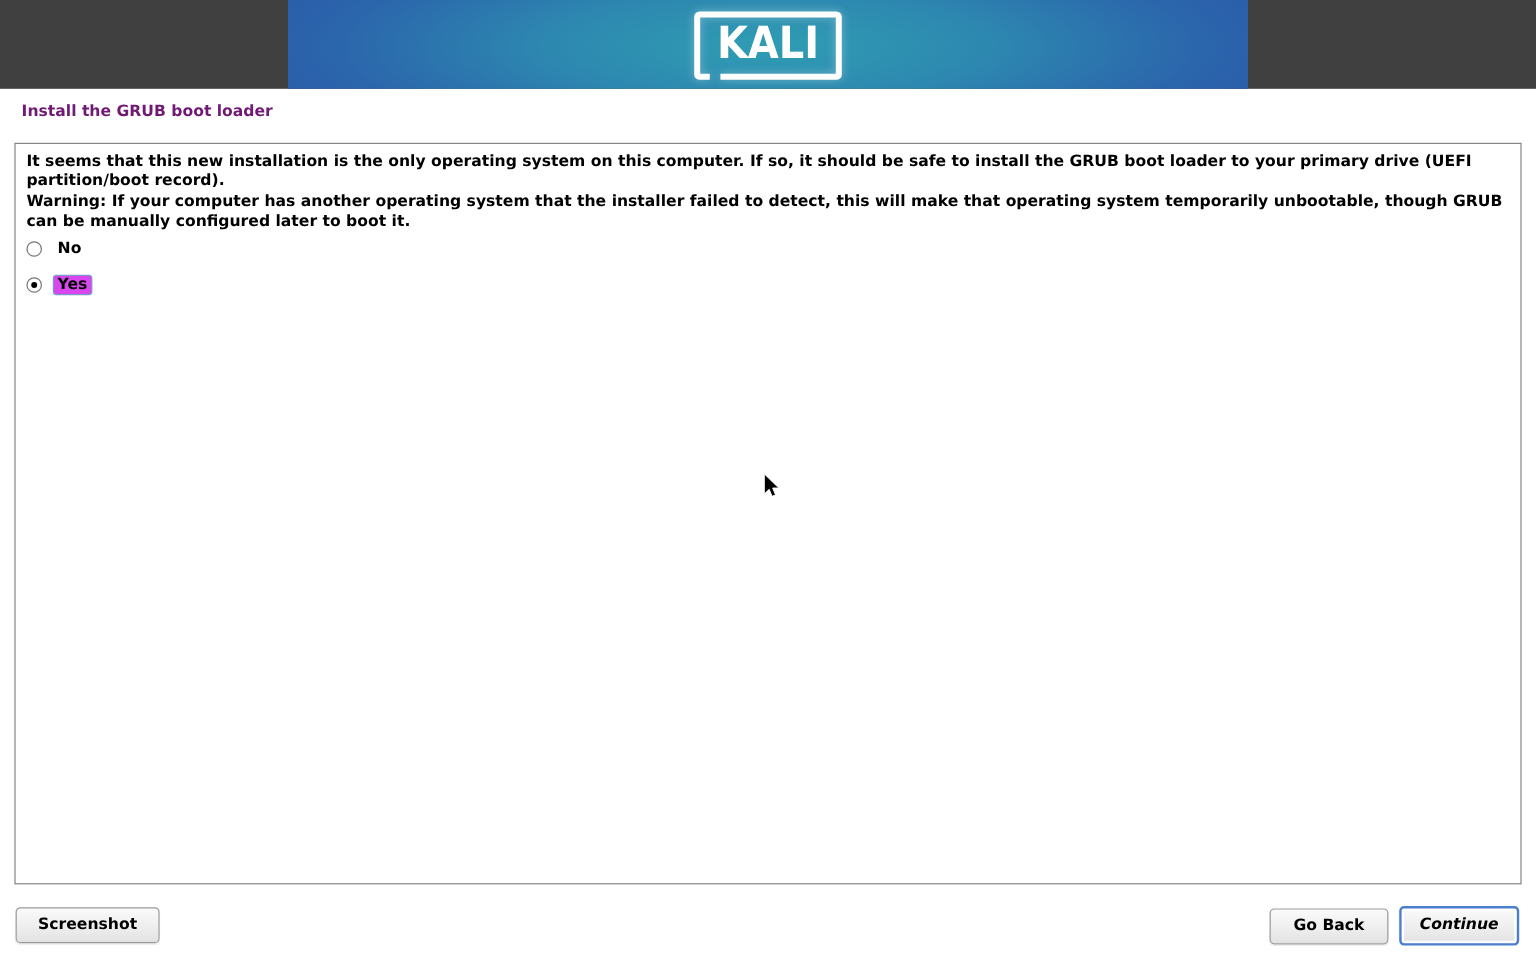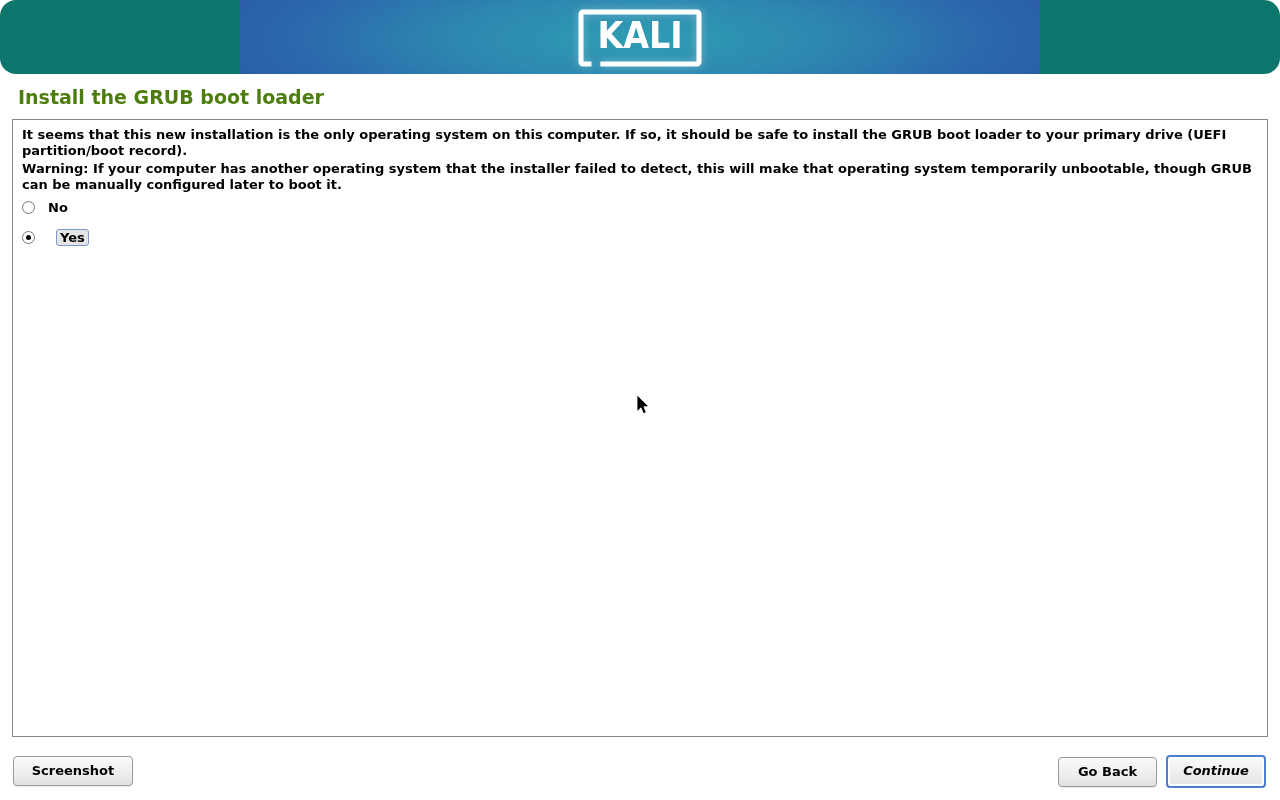--- a/index.html
+++ b/index.html
@@ -13,22 +13,21 @@
     position: relative;
     width: 1280px; height: 800px;
     background: #ffffff;
   }
 
   
   .banner {
     position: absolute;
     left: 0; top: 0;
     width: 1280px; height: 74px;
-    background: #0f766e;
-    border-radius: 16px;
+    background: #404040;
   }
   .banner-center {
     position: absolute;
     left: 240px; top: 0;
     width: 800px; height: 74px;
     background: radial-gradient(ellipse 62% 160% at 50% 52%,
                 #2f9db3 0%, #2d87b0 38%, #2b66ac 72%, #2a57a8 100%);
   }
   .kali-logo {
     position: absolute;
@@ -45,23 +44,23 @@
     font-size: 37px;
     font-weight: 600;
     letter-spacing: 0px;
     font-stretch: condensed;
   }
 
   
   .page-title {
     position: absolute;
     left: 18px; top: 86px;
-    font-size: 19px;
+    font-size: 13px;
     font-weight: bold;
-    color: #4d7c0f;
+    color: #701a75;
   }
 
   
   .content-box {
     position: absolute;
     left: 12px; top: 119px;
     width: 1256px; height: 618px;
     border: 1px solid #848484;
     background: #ffffff;
     padding: 7px 9px;
@@ -104,25 +103,24 @@
     border-radius: 50%;
     background: #000000;
   }
   .radio-label {
     font-size: 13px;
     font-weight: bold;
     color: #000000;
     padding: 1px 4px;
   }
   .radio-label.focused {
-    background: #e5e5e5;
+    background: #d946ef;
     border: 1px solid #7b98c6;
     border-radius: 3px;
     padding: 0 3px;
-    margin-left: 12px;
   }
 
   
   .btn {
     position: absolute;
     height: 30px;
     border: 1px solid #9a9a9a;
     border-radius: 4px;
     background: linear-gradient(#fafafa, #ededed 60%, #e2e2e2);
     font-family: "DejaVu Sans", "Liberation Sans", sans-serif;

